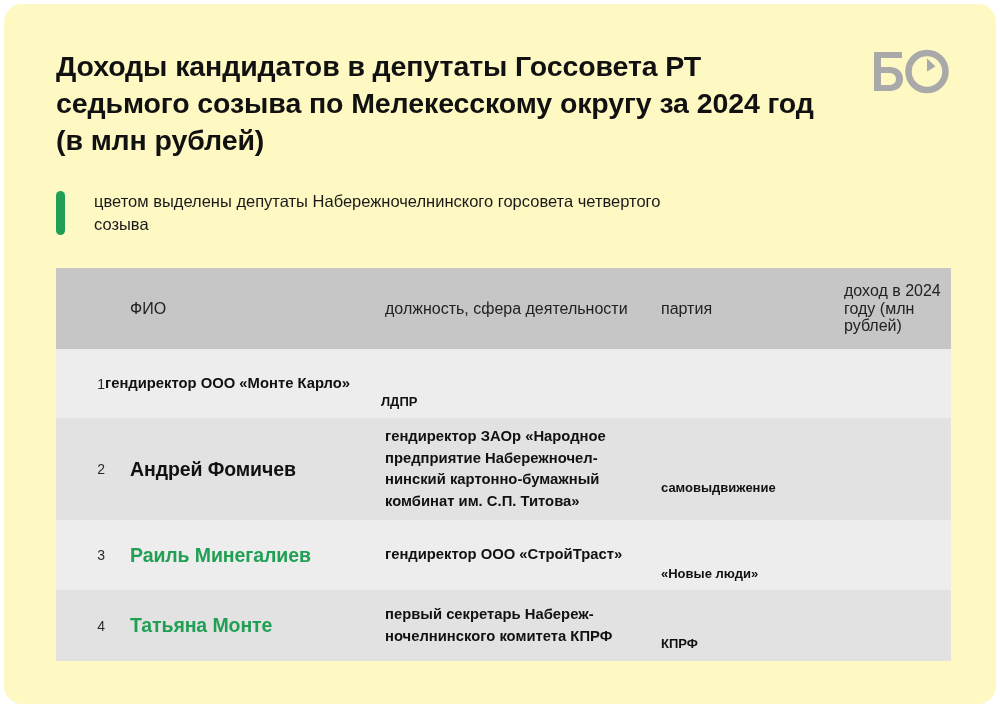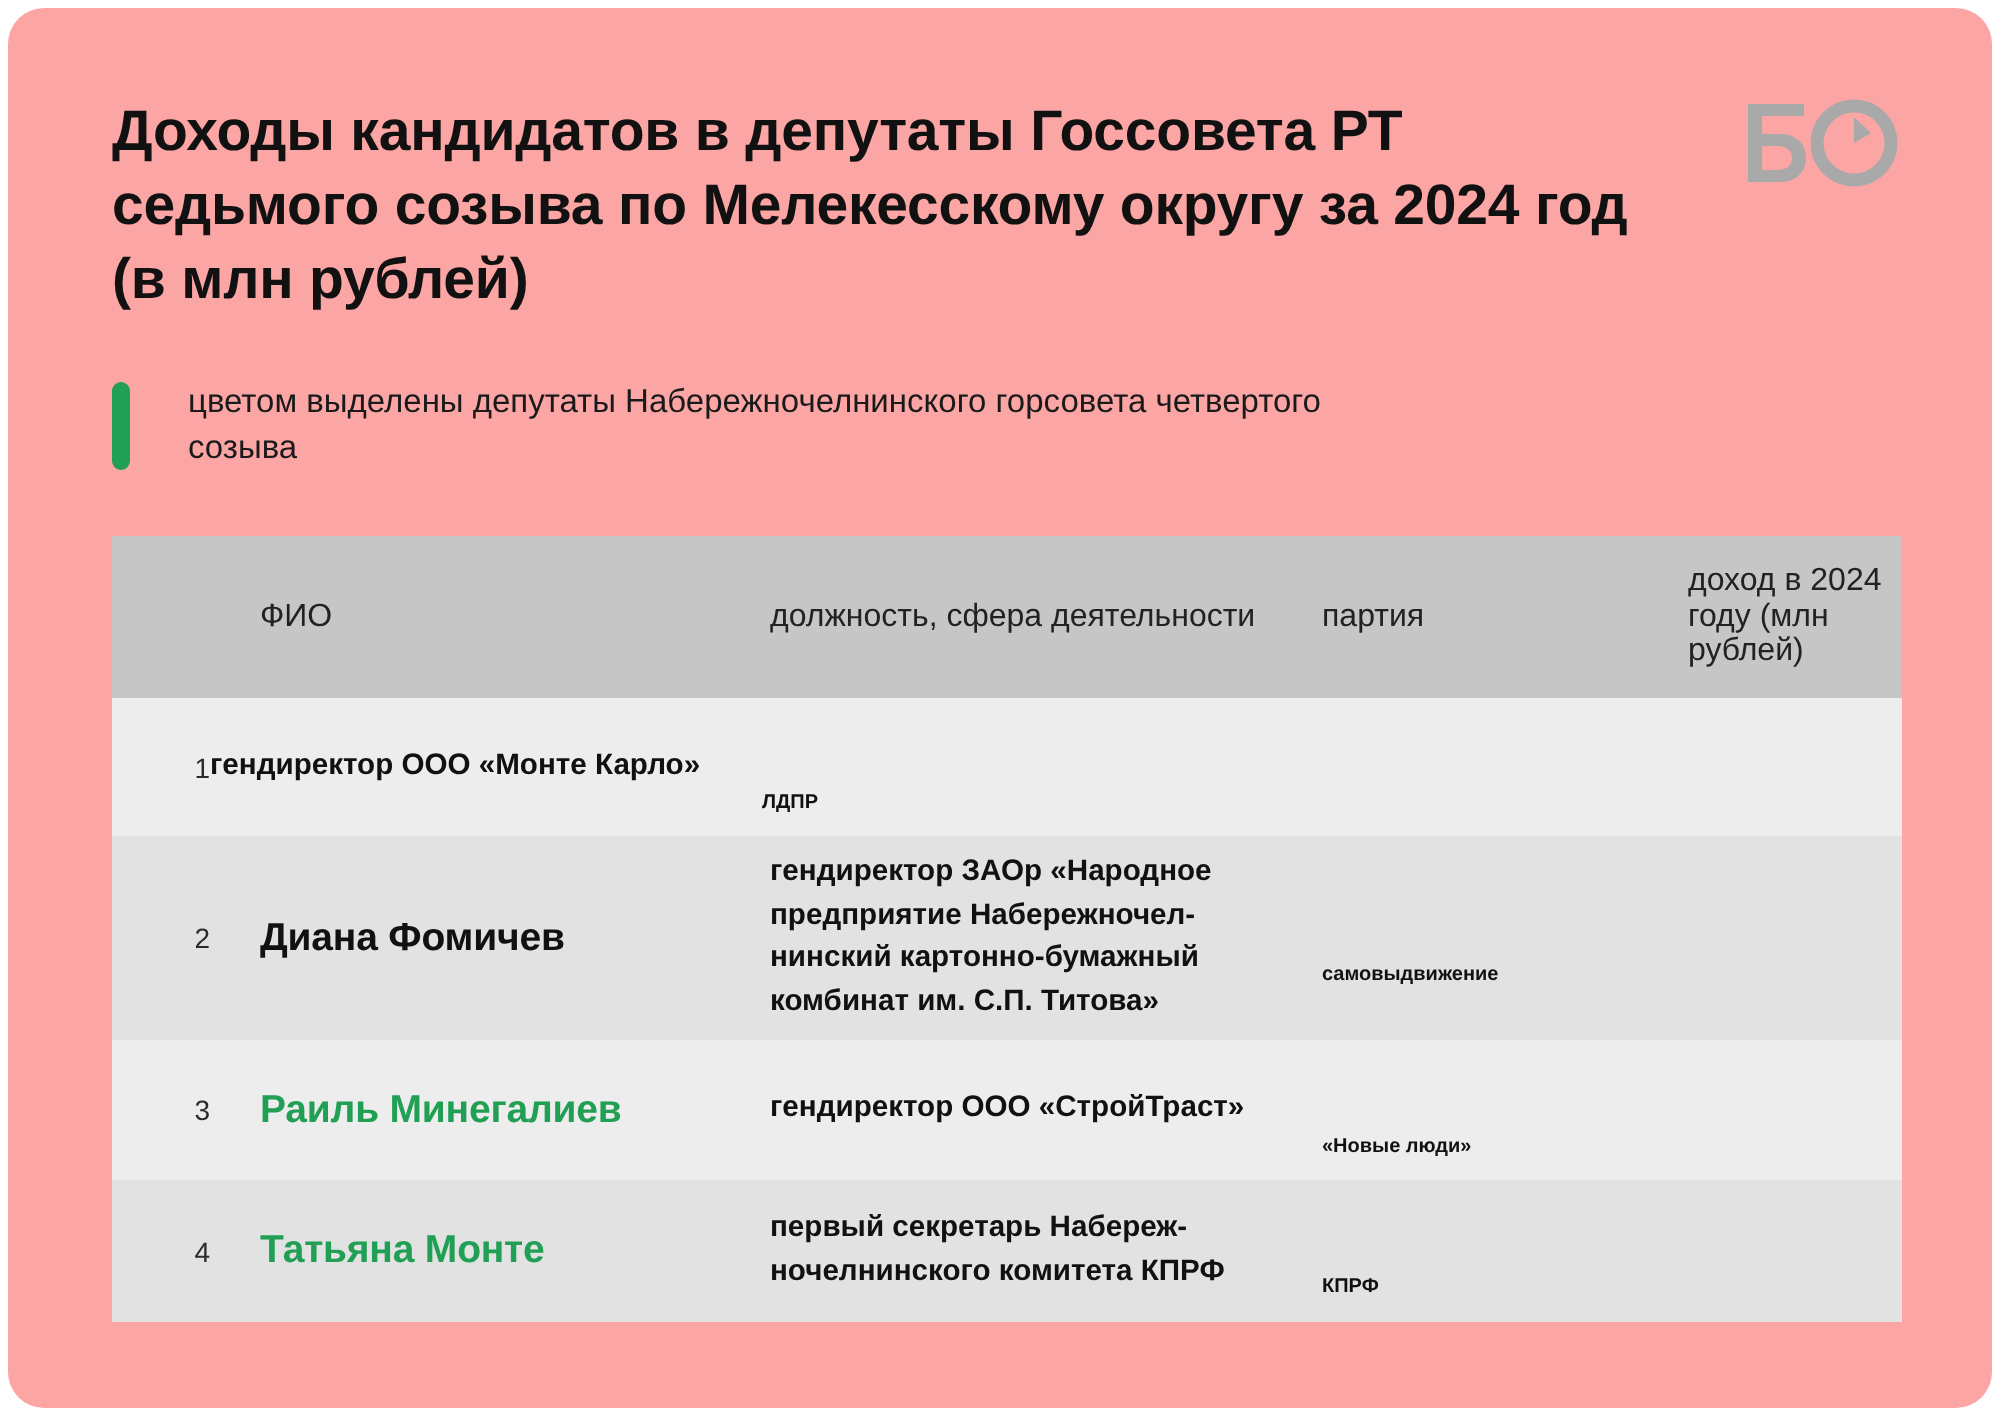--- a/index.html
+++ b/index.html
@@ -22,21 +22,21 @@
     height: 708px;
     box-sizing: border-box;
   }
 
   .card {
     position: absolute;
     left: 4px;
     top: 4px;
     width: 992px;
     height: 700px;
-    background: #fca5a5;
+    background: #fef9c3;
     border-radius: 18px;
     box-sizing: border-box;
     text-decoration: underline;
   }
 
   
   .title {
     position: absolute;
     left: 52px;
     top: 44px;
@@ -132,21 +132,21 @@
     letter-spacing: -0.1px;
   }
   .name.green { color: #21a055; }
   .pos {
     font-size: 14.8px;
     font-weight: bold;
     line-height: 21.5px;
     color: #111111;
   }
   .party {
-    font-size: 10px;
+    font-size: 13px;
     font-weight: bold;
     color: #111111;
     margin-top: 36px;
   }
   .inc {
     font-size: 14.8px;
     font-weight: bold;
     color: #111111;
   }
 </style>
@@ -186,21 +186,21 @@
 
       <div class="trow tbody-row" style="height:69px;">
         <div class="c-idx idx">1</div>
         <div class="c-pos pos">гендиректор ООО «Монте Карло»</div>
         <div class="c-party party">ЛДПР</div>
         <div class="c-inc inc"></div>
       </div>
 
       <div class="trow tbody-row alt" style="height:102px;">
         <div class="c-idx idx">2</div>
-        <div class="c-name name">Диана Фомичев</div>
+        <div class="c-name name">Андрей Фомичев</div>
         <div class="c-pos pos">гендиректор ЗАОр «Народное предприятие Набережночел­нинский картонно-бумажный комбинат им. С.П. Титова»</div>
         <div class="c-party party">самовыдвижение</div>
         <div class="c-inc inc"></div>
       </div>
 
       <div class="trow tbody-row" style="height:70px;">
         <div class="c-idx idx">3</div>
         <div class="c-name name green">Раиль Минегалиев</div>
         <div class="c-pos pos">гендиректор ООО «СтройТраст»</div>
         <div class="c-party party">«Новые люди»</div>

